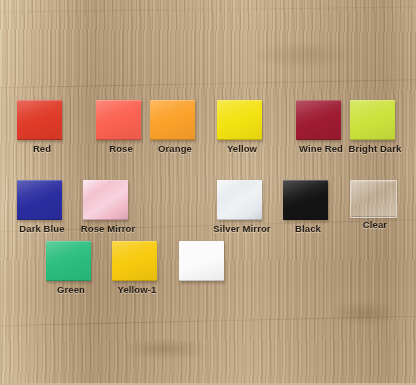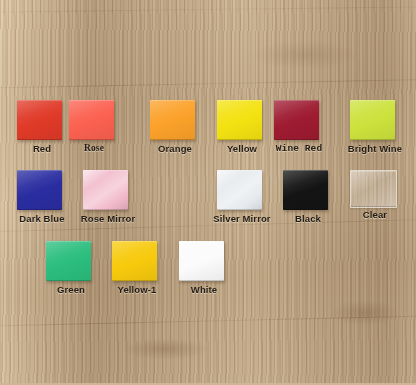--- a/index.html
+++ b/index.html
@@ -101,57 +101,57 @@
 
   <div id="rows">
       <div class="row" style="top: 100px;">
         <div class="cell" style="left: 17px;">
           <div class="chip" style="background: rgb(224, 58, 40);">
             <div class="sheen"></div>
             <div class="edge"></div>
           </div>
           <div class="label">Red</div>
         </div>
-        <div class="cell" style="left: 69px; font-family: Liberation Serif, serif;">
+        <div class="cell" style="left: 96px;">
           <div class="chip" style="background: rgb(251, 97, 80);">
             <div class="sheen"></div>
             <div class="edge"></div>
           </div>
           <div class="label">Rose</div>
         </div>
         <div class="cell" style="left: 217px;">
           <div class="chip" style="background: rgb(243, 226, 17);">
             <div class="sheen"></div>
             <div class="edge"></div>
           </div>
           <div class="label">Yellow</div>
         </div>
         <div class="cell" style="left: 150px;">
           <div class="chip" style="background: rgb(251, 161, 42);">
             <div class="sheen"></div>
             <div class="edge"></div>
           </div>
           <div class="label">Orange</div>
         </div>
-        <div class="cell" style="left: 274px; font-family: Liberation Mono, monospace;">
+        <div class="cell" style="left: 296px;">
           <div class="chip" style="background: rgb(158, 27, 49);">
             <div class="sheen"></div>
             <div class="edge"></div>
           </div>
           <div class="label">Wine Red</div>
         </div>
         <div class="cell" style="left: 350px;">
           <div class="chip" style="background: rgb(204, 226, 60);">
             <div class="sheen"></div>
             <div class="edge"></div>
           </div>
-          <div class="label">Bright Wine</div>
+          <div class="label">Bright Dark</div>
         </div>
       </div>
-      <div class="row" style="top: 170px;">
+      <div class="row" style="top: 180px;">
         <div class="cell" style="left: 17px;">
           <div class="chip" style="background: rgb(42, 45, 160);">
             <div class="sheen"></div>
             <div class="edge"></div>
           </div>
           <div class="label">Dark Blue</div>
         </div>
         <div class="cell" style="left: 83px;">
           <div class="chip mirror" style="background: rgb(240, 180, 198);">
             <div class="sheen"></div>
@@ -194,18 +194,17 @@
             <div class="sheen"></div>
             <div class="edge"></div>
           </div>
           <div class="label">Yellow-1</div>
         </div>
         <div class="cell" style="left: 150px;">
           <div class="chip" style="background: rgb(251, 251, 252);">
             <div class="sheen"></div>
             <div class="edge"></div>
           </div>
-          <div class="label">White</div>
         </div>
       </div>
     </div>
 
 </div>
 
 </body></html>

